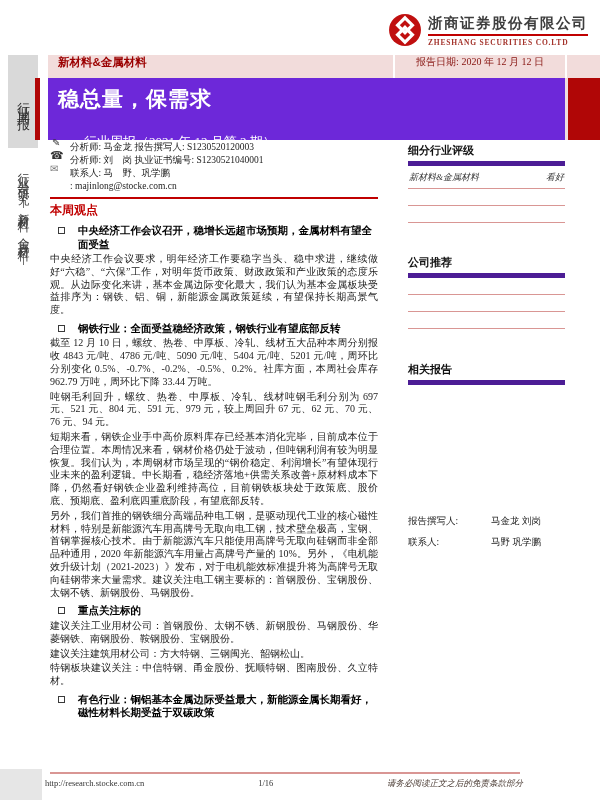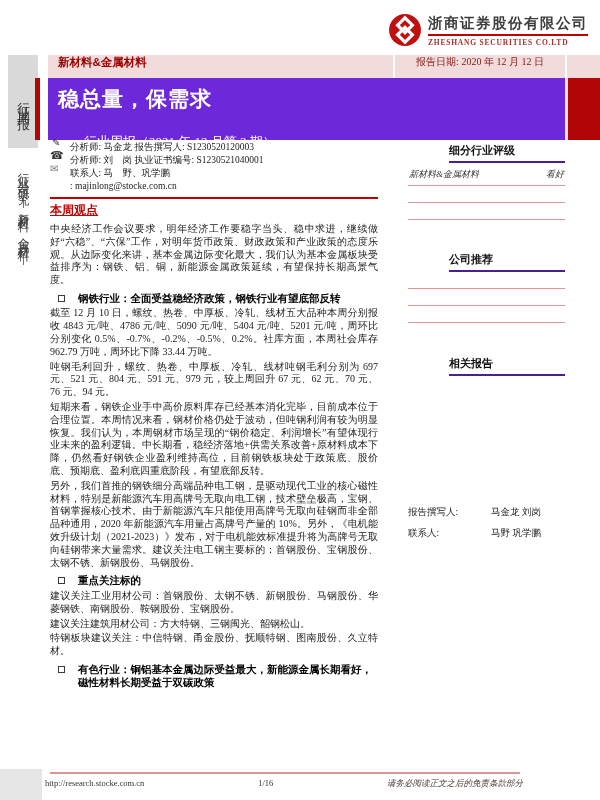--- a/index.html
+++ b/index.html
@@ -42,31 +42,31 @@
 
   
   .main-col { position:absolute; left:50px; top:141px; width:328px; }
   .analyst-block { position:relative; padding-left:20px; }
   .a-icon { position:absolute; font-size:10px; color:#333; line-height:10px; }
   .a-icon.pencil { left:2px; top:-3px; }
   .a-icon.phone  { left:0px;  top:9px; font-size:11px; }
   .a-icon.mail   { left:0px;  top:23px; font-size:10px; color:#777; }
   .a-row { font:9.5px "Liberation Serif", serif; color:#222; line-height:13px; white-space:nowrap; }
   .red-rule { border-top:2px solid #c00000; margin-top:4px; }
-  .section-heading { font:bold 12px "Liberation Sans", sans-serif; color:#c00000; margin:3px 0 4px;text-decoration:underline; }
+  .section-heading { font:bold 12px "Liberation Sans", sans-serif; color:#c00000; margin:3px 0 4px; }
 
   .bullet { position:relative; padding-left:28px; margin:5px 0 2px;
             font:bold 10.5px/13.5px "Liberation Sans", sans-serif; color:#000; }
   .sq { position:absolute; left:8px; top:3px; width:7px; height:7px; border:1.2px solid #3a3a3a; background:#fff; }
   .para { font:10px/12.8px "Liberation Serif", serif; color:#1b1b1b; text-align:justify; margin:2px 0; }
 
   
   .right-col { position:absolute; left:408px; top:143px; width:157px; }
   .rc-heading { font:bold 11px "Liberation Sans", sans-serif; color:#111; padding-bottom:3px;
-                border-bottom:2px solid #4c1d95;margin-left:41px; }
+                border-bottom:5px solid #4c1d95; }
   .rating-row { display:flex; justify-content:space-between; padding:5px 1px 4px;
                 border-bottom:1px solid #d99694; font:italic 9px "Liberation Serif", serif; color:#333; }
   .empty-row { height:17px; border-bottom:1px solid #d99694; }
   .rc-gap32 { height:32px; } .rc-gap33 { height:33px; } .rc-gap130 { height:130px; }
   .writer-row { display:flex; font:9.5px "Liberation Serif", serif; color:#222; margin-bottom:8px;gap:21px; }
   .writer-row .lbl { flex:0 0 62px; }
 
   
   .footer-graybox { position:absolute; left:0; top:769px; width:42px; height:31px; background:#e6e6e6; }
   .footer-line { position:absolute; left:50px; top:772px; width:470px; height:2px; background:#d99694; }
@@ -120,20 +120,24 @@
     <span class="a-icon phone">☎</span>
     <span class="a-icon mail">✉</span>
     <div class="a-row">分析师: 马金龙 报告撰写人: S1230520120003</div>
     <div class="a-row">分析师: 刘　岗 执业证书编号: S1230521040001</div>
     <div class="a-row">联系人: 马　野、巩学鹏</div>
     <div class="a-row">: majinlong@stocke.com.cn</div>
   </div>
   <div class="red-rule"></div>
   <div class="section-heading">本周观点</div>
 
+  <div class="bullet">
+    <span class="sq"></span>
+    <span>中央经济工作会议召开，稳增长远超市场预期，金属材料有望全面受益</span>
+  </div>
   <p class="para">中央经济工作会议要求，明年经济工作要稳字当头、稳中求进，继续做好“六稳”、“六保”工作，对明年货币政策、财政政策和产业政策的态度乐观。从边际变化来讲，基本金属边际变化最大，我们认为基本金属板块受益排序为：钢铁、铝、铜，新能源金属政策延续，有望保持长期高景气度。</p>
 
   <div class="bullet">
     <span class="sq"></span>
     <span>钢铁行业：全面受益稳经济政策，钢铁行业有望底部反转</span>
   </div>
   <p class="para">截至 12 月 10 日，螺纹、热卷、中厚板、冷轧、线材五大品种本周分别报收 4843 元/吨、4786 元/吨、5090 元/吨、5404 元/吨、5201 元/吨，周环比分别变化 0.5%、-0.7%、-0.2%、-0.5%、0.2%。社库方面，本周社会库存 962.79 万吨，周环比下降 33.44 万吨。</p>
   <p class="para">吨钢毛利回升，螺纹、热卷、中厚板、冷轧、线材吨钢毛利分别为 697 元、521 元、804 元、591 元、979 元，较上周回升 67 元、62 元、70 元、76 元、94 元。</p>
   <p class="para">短期来看，钢铁企业手中高价原料库存已经基本消化完毕，目前成本位于合理位置。本周情况来看，钢材价格仍处于波动，但吨钢利润有较为明显恢复。我们认为，本周钢材市场呈现的“钢价稳定、利润增长”有望体现行业未来的盈利逻辑。中长期看，稳经济落地+供需关系改善+原材料成本下降，仍然看好钢铁企业盈利维持高位，目前钢铁板块处于政策底、股价底、预期底、盈利底四重底阶段，有望底部反转。</p>
   <p class="para">另外，我们首推的钢铁细分高端品种电工钢，是驱动现代工业的核心磁性材料，特别是新能源汽车用高牌号无取向电工钢，技术壁垒极高，宝钢、首钢掌握核心技术。由于新能源汽车只能使用高牌号无取向硅钢而非全部品种通用，2020 年新能源汽车用量占高牌号产量的 10%。另外，《电机能效升级计划（2021-2023）》发布，对于电机能效标准提升将为高牌号无取向硅钢带来大量需求。建议关注电工钢主要标的：首钢股份、宝钢股份、太钢不锈、新钢股份、马钢股份。</p>

